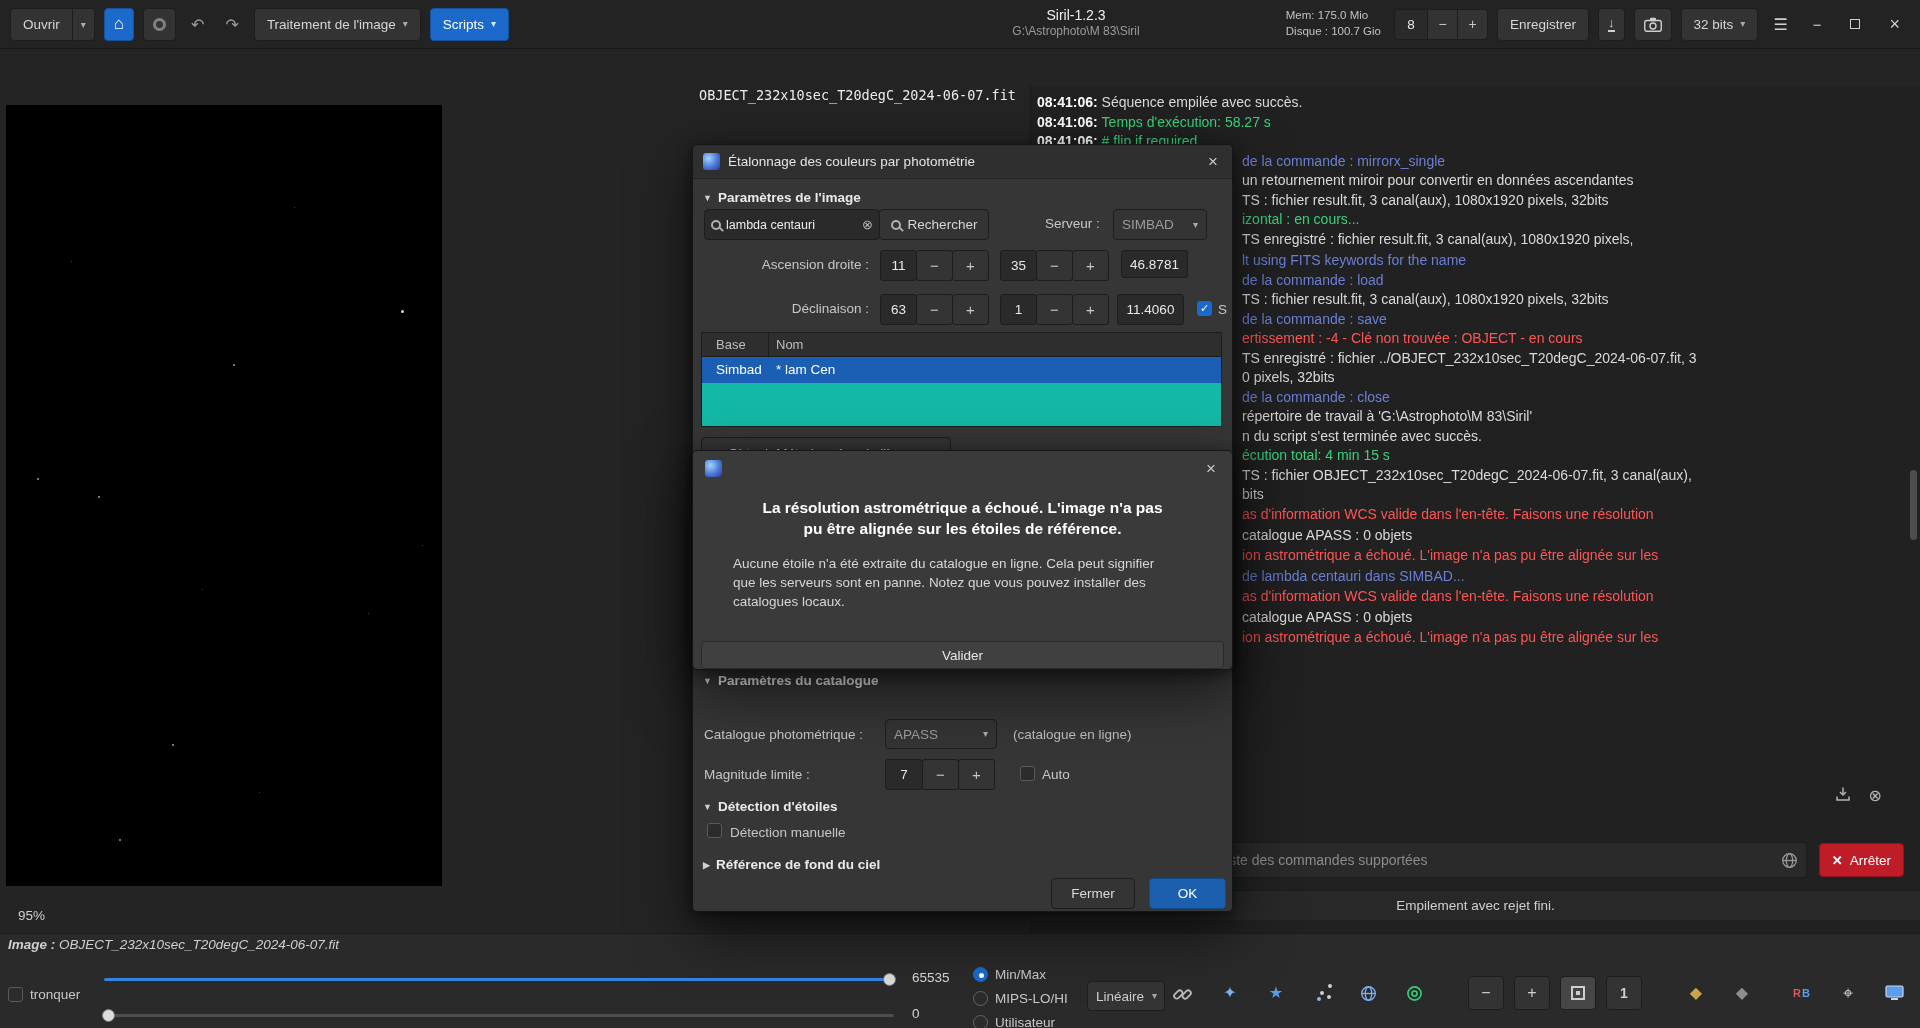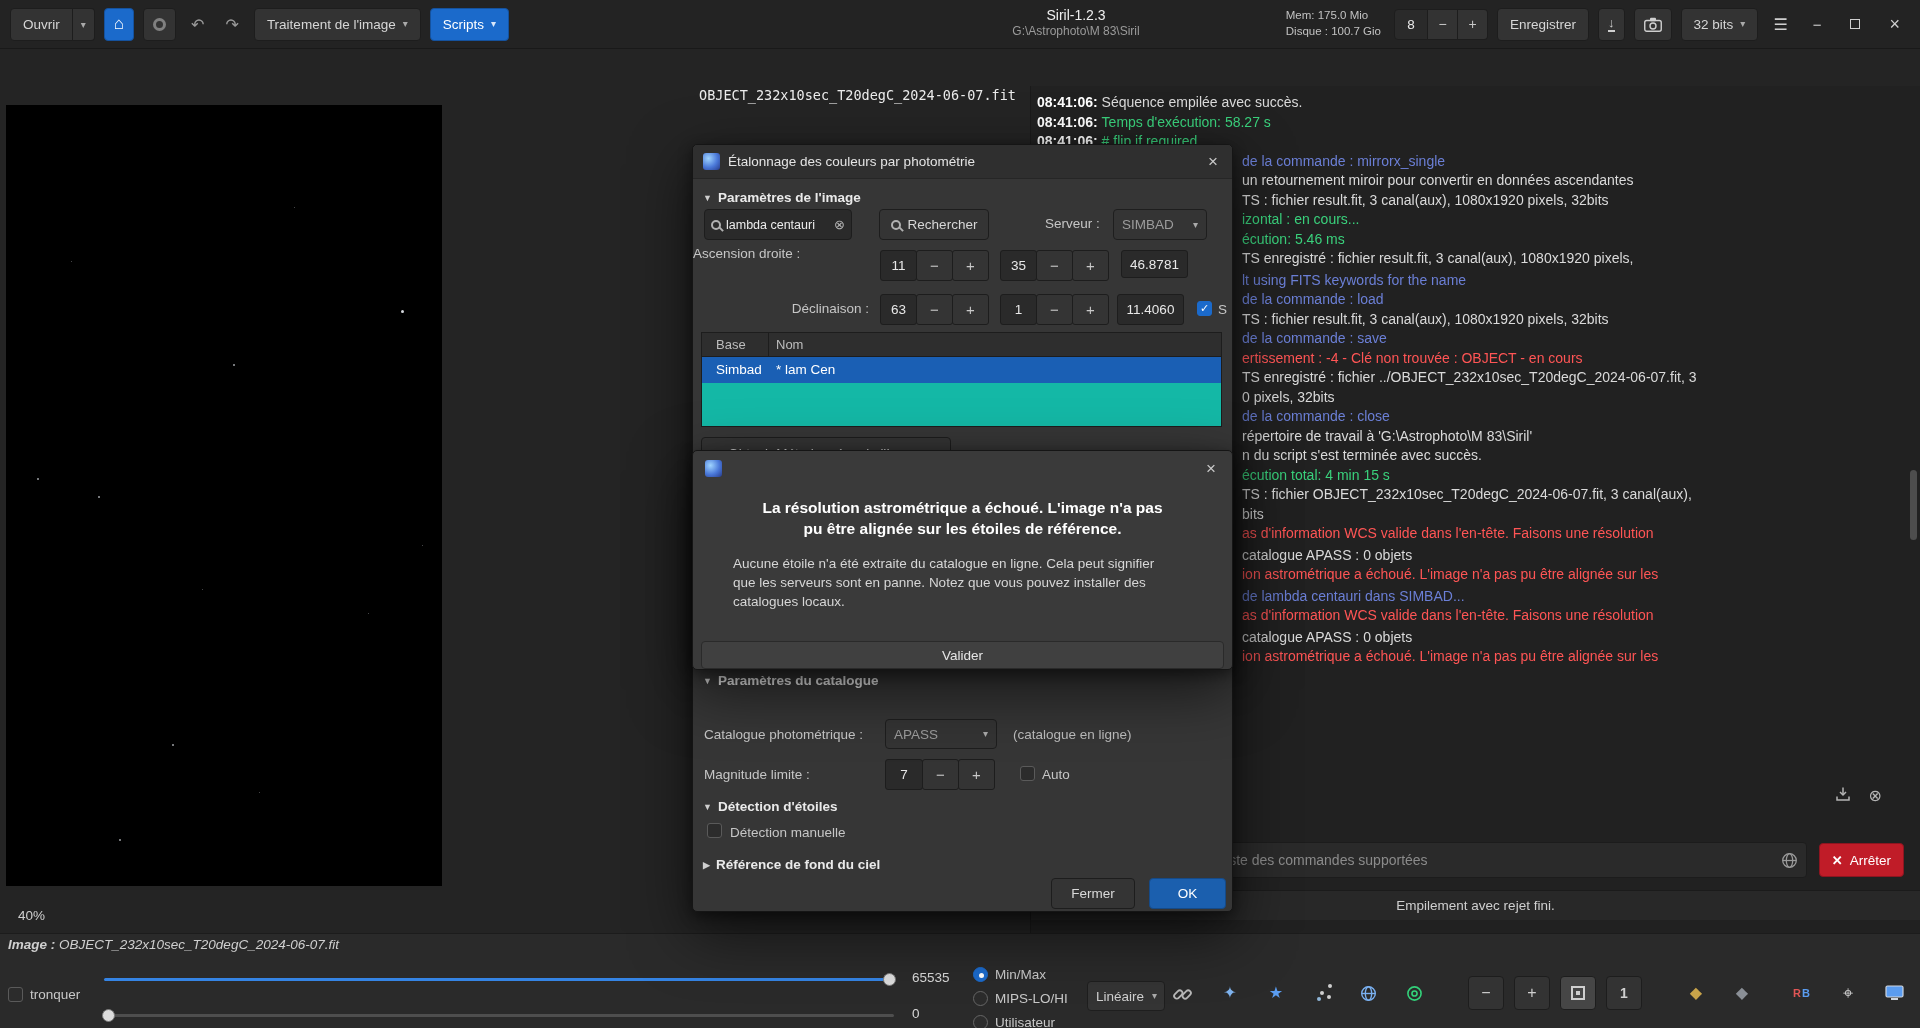--- a/index.html
+++ b/index.html
@@ -112,21 +112,21 @@
 .err-dialog{left:692px;top:450px;width:541px;height:220px;background:#3a3a3a;z-index:20}
 .dlg-titlebar{position:absolute;left:0;top:0;right:0;height:34px;background:#2f2f2f;border-bottom:1px solid #262626;border-radius:5px 5px 0 0;display:flex;align-items:center;padding:0 10px;gap:8px}
 .dlg-title{font-size:13.5px;color:#e4e4e4}
 .dlg-close{margin-left:auto;color:#c9c9c9;font-size:17px;line-height:1;padding:0 4px;background:none;border:none}
 .siril-logo{width:17px;height:17px;border-radius:3px;background:radial-gradient(circle at 32% 32%,#9fd4ff,#4a78d8 55%,#263a8a);flex:0 0 auto}
 .sec-h{position:absolute;left:10px;font-size:13.5px;font-weight:bold;color:#eaeaea;display:flex;align-items:center;gap:6px}
 .sec-h .tri{font-size:9px;color:#cfcfcf}
 .dfield{position:absolute;background:#2a2a2a;border:1px solid #1d1d1d;display:flex;align-items:center;justify-content:center;color:#e8e8e8;font-size:13.5px;border-radius:3px}
 .dspin{position:absolute;background:#343434;border:1px solid #1d1d1d;display:flex;align-items:center;justify-content:center;color:#c8c8c8;font-size:15px;border-radius:3px}
 .dlabel{position:absolute;font-size:13.5px;color:#c6c6c6;white-space:nowrap}
-.search-wrap{position:absolute;left:11px;top:64px;width:148px;height:31px;background:#2a2a2a;border:1px solid #1d1d1d;border-radius:4px;display:flex;align-items:center;gap:5px;padding:4px 6px}
+.search-wrap{position:absolute;left:11px;top:64px;width:176px;height:31px;background:#2a2a2a;border:1px solid #1d1d1d;border-radius:4px;display:flex;align-items:center;gap:5px;padding:4px 6px}
 .search-wrap input{flex:1;min-width:0;background:transparent;border:none;outline:none;color:#ececec;font-size:12.5px}
 .clear-x{color:#b9b9b9;font-size:13px;line-height:1}
 .lens{width:10px;height:10px;border:2px solid #b0b0b0;border-radius:50%;position:relative;flex:0 0 auto;display:inline-block}
 .lens::after{content:"";position:absolute;width:6px;height:2px;background:#b0b0b0;transform:rotate(45deg);right:-5px;bottom:-2px}
 .rech-btn{position:absolute;left:186px;top:64px;width:110px;height:31px;background:#343434;border:1px solid #1d1d1d;border-radius:4px;color:#d6d6d6;font-size:13.5px;display:flex;align-items:center;justify-content:center;gap:7px}
 .drop-abs{position:absolute;border-radius:4px}
 .dim{color:#9c9c9c}
 .tbl{position:absolute;left:8px;right:10px;top:187px;height:95px;background:#14b8a6;border:1px solid #1d1d1d}
 .tbl-h{height:24px;background:#2e2e2e;border-bottom:1px solid #1d1d1d;position:relative;font-size:13px;color:#bdbdbd}
 .tbl-h .c1{position:absolute;left:14px;top:4px}
@@ -220,33 +220,32 @@
         <div class="star" style="left: 7%; top: 47.8%; height: 2px; width: 2px; opacity: 0.7;"></div>
         <div class="star" style="left: 38%; top: 81.8%; height: 2px; width: 2px; opacity: 0.7;"></div>
         <div class="star" style="left: 26%; top: 94%; height: 2px; width: 2px; opacity: 0.7;"></div>
         <div class="star" style="left: 95.5%; top: 56.3%; height: 1px; width: 1px; opacity: 0.4;"></div>
         <div class="star" style="left: 66%; top: 13%; height: 1px; width: 1px; opacity: 0.4;"></div>
         <div class="star" style="left: 15%; top: 20%; height: 1px; width: 1px; opacity: 0.4;"></div>
         <div class="star" style="left: 83%; top: 65%; height: 1px; width: 1px; opacity: 0.4;"></div>
         <div class="star" style="left: 45%; top: 62%; height: 1px; width: 1px; opacity: 0.4;"></div>
         <div class="star" style="left: 58%; top: 88%; height: 1px; width: 1px; opacity: 0.4;"></div>
       </div>
-    <div class="zoom-label">40%</div>
+    <div class="zoom-label">95%</div>
     <div class="seq-filename">OBJECT_232x10sec_T20degC_2024-06-07.fit</div>
 
     <section class="right-panel">
       <div class="console-log" id="console-log">
           <div class="cline"><span class="ts">08:41:06: </span>Séquence empilée avec succès.</div>
           <div class="cline c-green"><span class="ts">08:41:06: </span>Temps d'exécution: 58.27 s</div>
           <div class="cline c-green"><span class="ts">08:41:06: </span># flip if required</div>
           <div class="cline c-blue frag">de la commande : mirrorx_single</div>
           <div class="cline  frag">un retournement miroir pour convertir en données ascendantes</div>
           <div class="cline  frag">TS : fichier result.fit, 3 canal(aux), 1080x1920 pixels, 32bits</div>
           <div class="cline c-green frag">izontal : en cours...</div>
-          <div class="cline c-green frag">écution: 5.46 ms</div>
           <div class="cline  frag">TS enregistré : fichier result.fit, 3 canal(aux), 1080x1920 pixels,</div>
           <div class="cline c-blue frag gap">lt using FITS keywords for the name</div>
           <div class="cline c-blue frag">de la commande : load</div>
           <div class="cline  frag">TS : fichier result.fit, 3 canal(aux), 1080x1920 pixels, 32bits</div>
           <div class="cline c-blue frag">de la commande : save</div>
           <div class="cline c-red frag">ertissement : -4 - Clé non trouvée : OBJECT - en cours</div>
           <div class="cline  frag">TS enregistré : fichier ../OBJECT_232x10sec_T20degC_2024-06-07.fit, 3</div>
           <div class="cline  frag">0 pixels, 32bits</div>
           <div class="cline c-blue frag">de la commande : close</div>
           <div class="cline  frag">répertoire de travail à 'G:\Astrophoto\M 83\Siril'</div>
@@ -412,21 +411,21 @@
     <button class="rech-btn">
         <span class="lens"></span>
         <span>Rechercher</span>
       </button>
     <div class="dlabel" style="left:352px;top:71px">Serveur :</div>
     <button class="drop drop-abs dim" style="left:420px;top:64px;width:94px;height:31px">
         <span>SIMBAD</span>
         <span class="chev">▾</span>
       </button>
 
-    <div class="dlabel" style="left:0;top:101px;width:176px;text-align:left">Ascension droite :</div>
+    <div class="dlabel" style="left:0;top:112px;width:176px;text-align:right">Ascension droite :</div>
     <div class="dfield" style="left:187px;top:105px;width:37px;height:31px">11</div>
     <button class="dspin" style="left:223px;top:105px;width:37px;height:31px">−</button>
     <button class="dspin" style="left:259px;top:105px;width:37px;height:31px">+</button>
     <div class="dfield" style="left:307px;top:105px;width:37px;height:31px">35</div>
     <button class="dspin" style="left:343px;top:105px;width:37px;height:31px">−</button>
     <button class="dspin" style="left:379px;top:105px;width:37px;height:31px">+</button>
     <div class="dfield" style="left:428px;top:105px;width:67px;height:28px">46.8781</div>
 
     <div class="dlabel" style="left:0;top:156px;width:176px;text-align:right">Déclinaison :</div>
     <div class="dfield" style="left:187px;top:149px;width:37px;height:31px">63</div>

